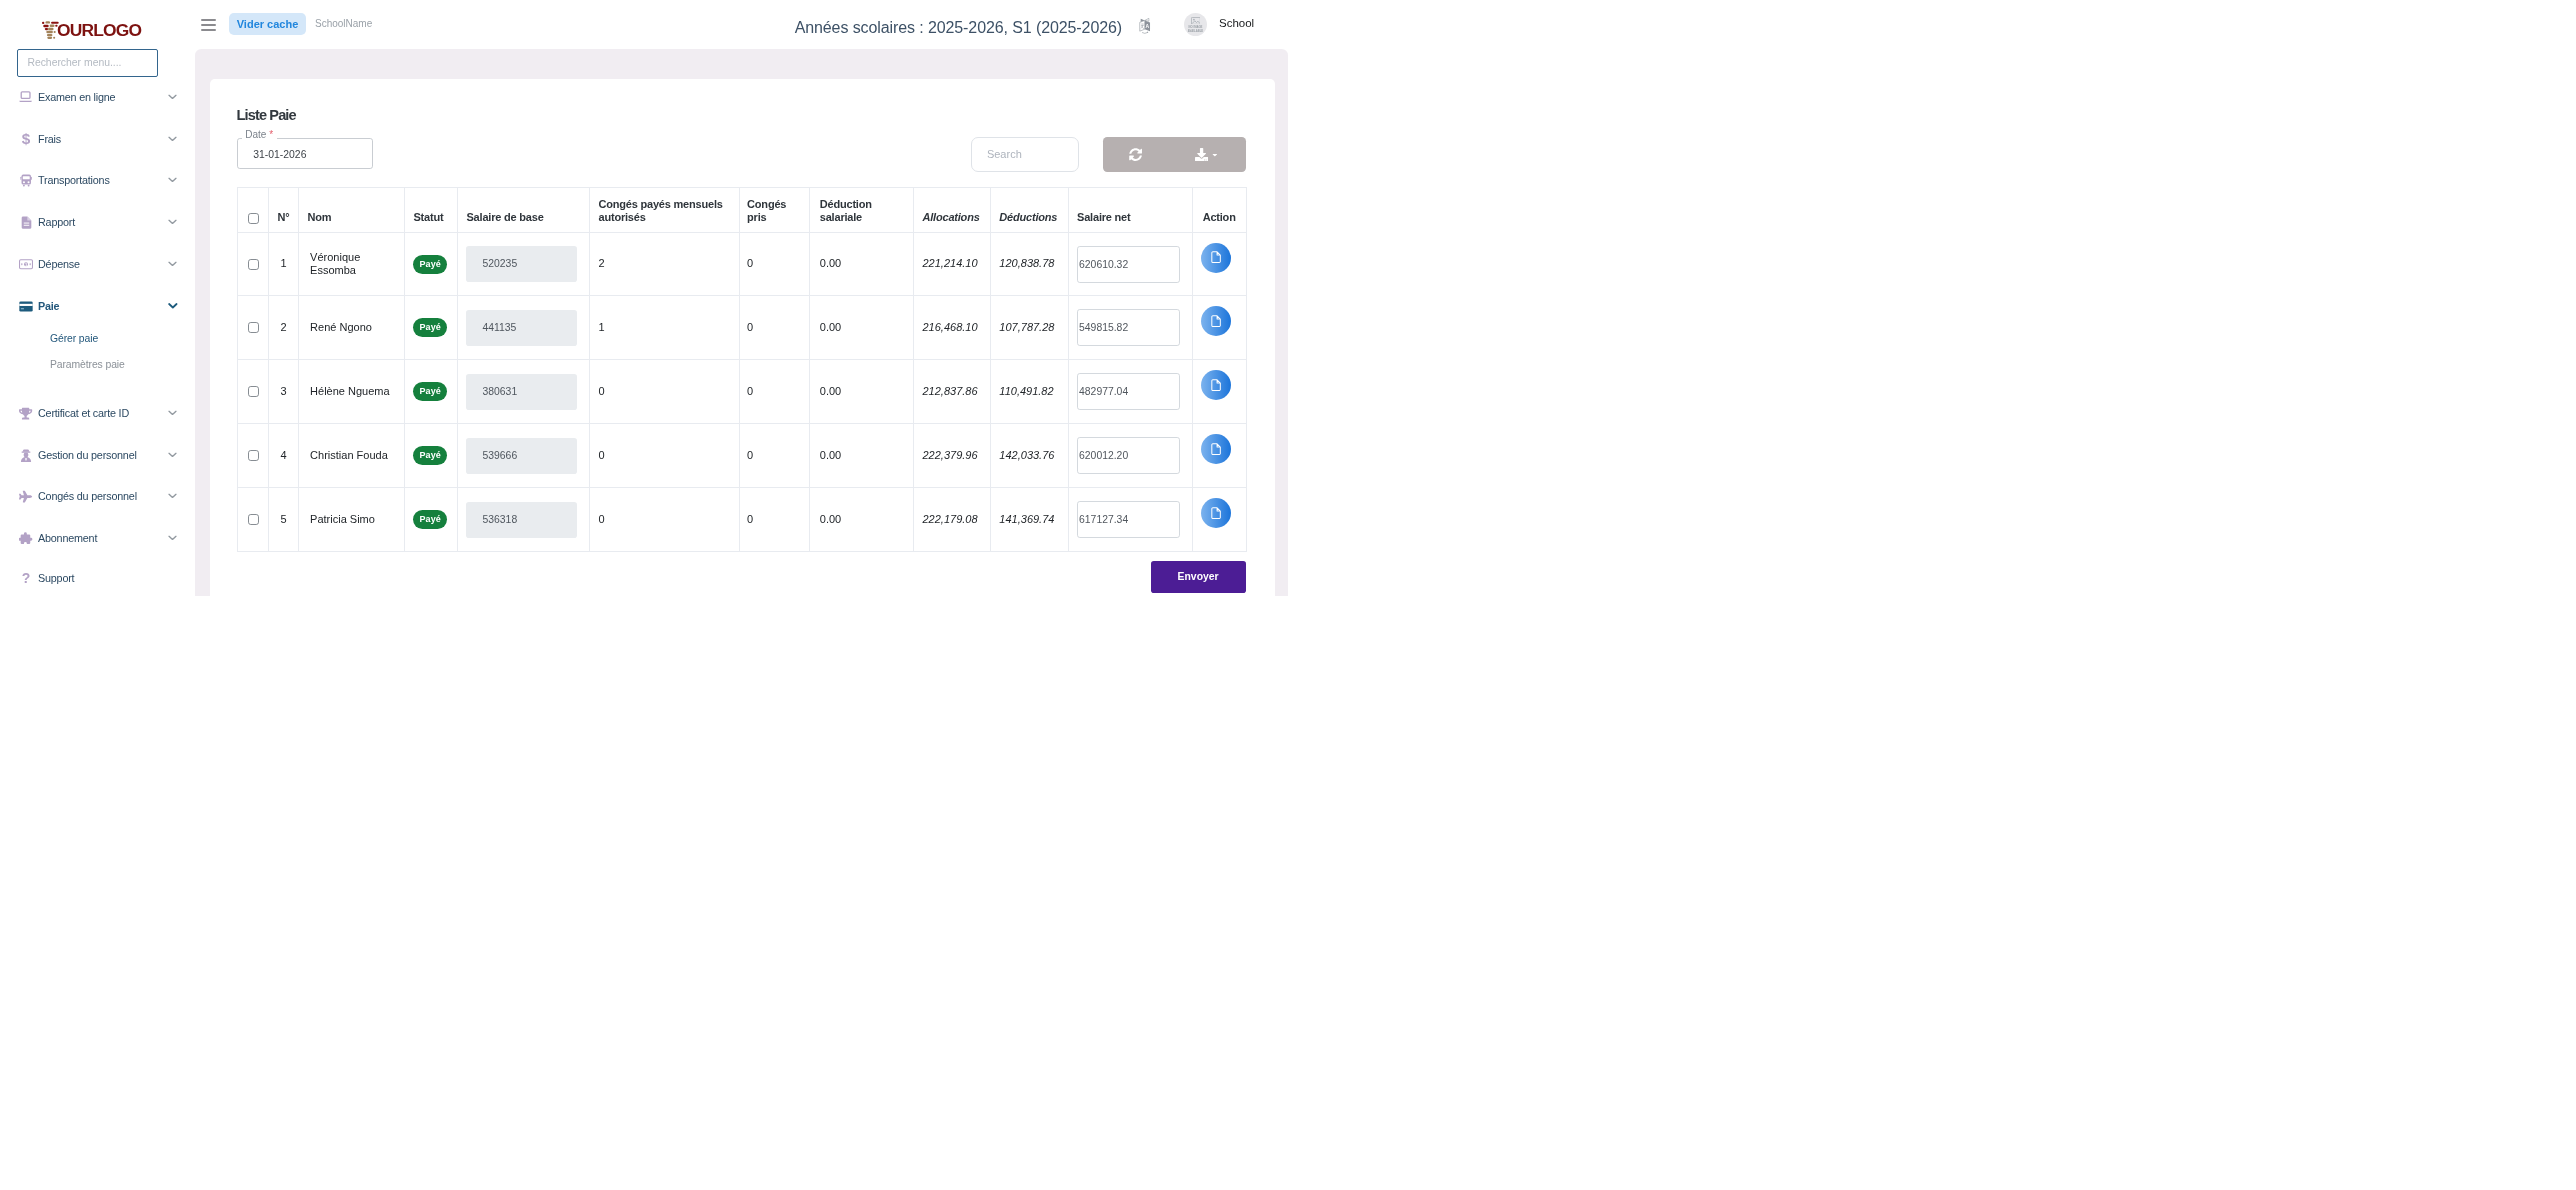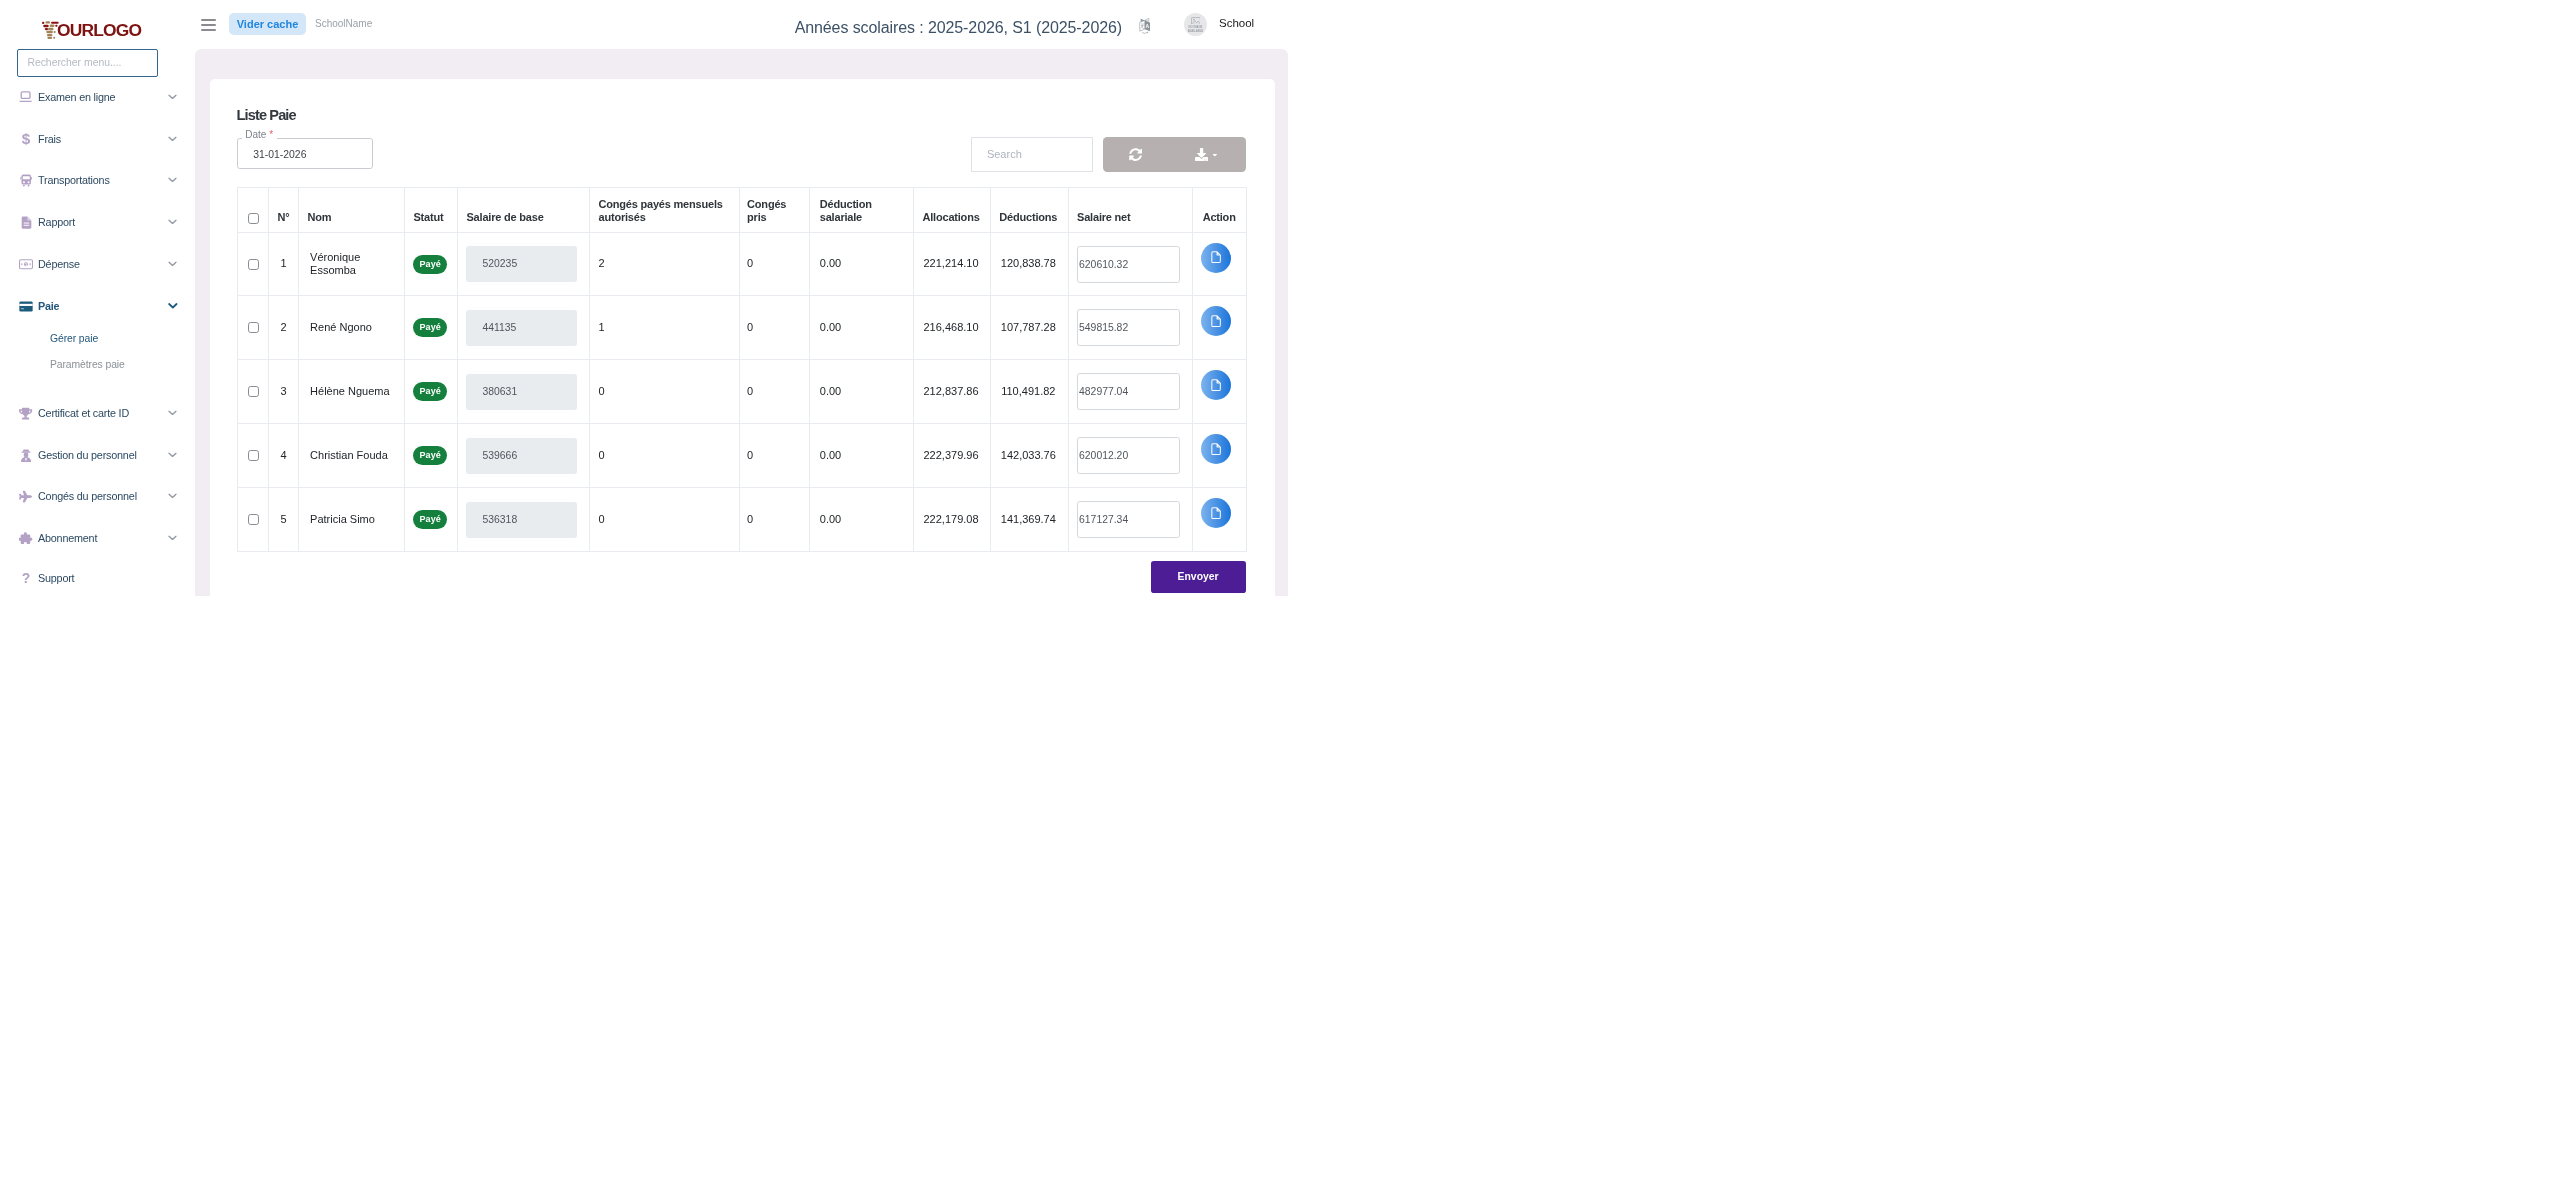--- a/index.html
+++ b/index.html
@@ -42,36 +42,36 @@
     background:#f1edf2; border-radius:6.3px 6.3px 0 0; }
   #card { position:absolute; left:14.6px; top:30px; width:1065px; height:529px;
     background:#fff; border-radius:4.9px; }
   #titre { position:absolute; left:27px; top:28px; font-size:14.6px; font-weight:bold; color:#32383e; letter-spacing:-0.9px; }
   #datebox { position:absolute; left:27px; top:59px; width:136px; height:31px;
     border:0.7px solid #c9cdd2; border-radius:2.8px; }
   #datebox .lab { position:absolute; left:4.2px; top:-9.7px; background:#fff; padding:0 3.5px;
     font-size:10px; color:#7c838c; }
   #datebox .lab b { color:#e4606d; font-weight:normal; }
   #datebox .val { position:absolute; left:15.7px; top:9.7px; font-size:10.4px; color:#3f444a; }
-  #searchbox { position:absolute; left:761px; top:58px; width:122px; height:35px;
-    border:0.7px solid #dfe3e8; border-radius:0; }
+  #searchbox { position:absolute; left:761px; top:58px; width:108px; height:35px;
+    border:0.7px solid #dfe3e8; border-radius:7px; }
   #searchbox span { position:absolute; left:15.3px; top:9.7px; font-size:11px; color:#aeb4bd; }
   #graybtn { position:absolute; left:893px; top:58px; width:143px; height:35px;
     background:#b6b0b0; border-radius:4.2px; display:flex; align-items:center; }
 
   
   table { position:absolute; left:27.5px; top:108px; border-collapse:collapse; table-layout:fixed; }
   th, td { border:0.7px solid #e8ebf0; font-size:11px; color:#212529; overflow:hidden; }
   th { font-weight:bold; color:#2f353b; vertical-align:bottom; padding:7px 8.4px 7px 8.4px;
     text-align:left; line-height:13.6px; letter-spacing:-0.2px; }
   td { vertical-align:middle; padding:4.2px 8.4px; line-height:13.2px; }
   th.c, td.c { text-align:center; padding-left:2.8px; padding-right:2.8px; }
   th:nth-child(7), td:nth-child(7) { padding-left:7px; }
   th:nth-child(8), td:nth-child(8) { padding-left:9.7px; }
-  th.r, td.r { text-align:center; padding-right:10.4px; }
+  th.r, td.r { text-align:left; padding-right:10.4px;font-style:italic; }
   td.nom { padding-left:11px; }
   th.nom { padding-left:8.4px; }
   .pill { display:inline-block; height:19px; background:#15803d; color:#fff;
     border-radius:9.4px; font-size:9px; font-weight:bold; text-align:center; line-height:19px;
     padding:0 6px; letter-spacing:0.1px; }
   .ginput { width:111px; height:36px; background:#e9ecef; border-radius:2.8px; font-size:10.4px;
     color:#4f565e; line-height:36px; padding-left:16px; }
   .winput { width:103px; height:37px; border:0.7px solid #d4d9de; border-radius:2.8px; font-size:10.4px;
     color:#51575e; line-height:36px; padding-left:1px; }
   .actbtn { width:30px; height:30px; border-radius:50%; margin:0 auto; position:relative; top:-6.3px; left:-2.8px;

